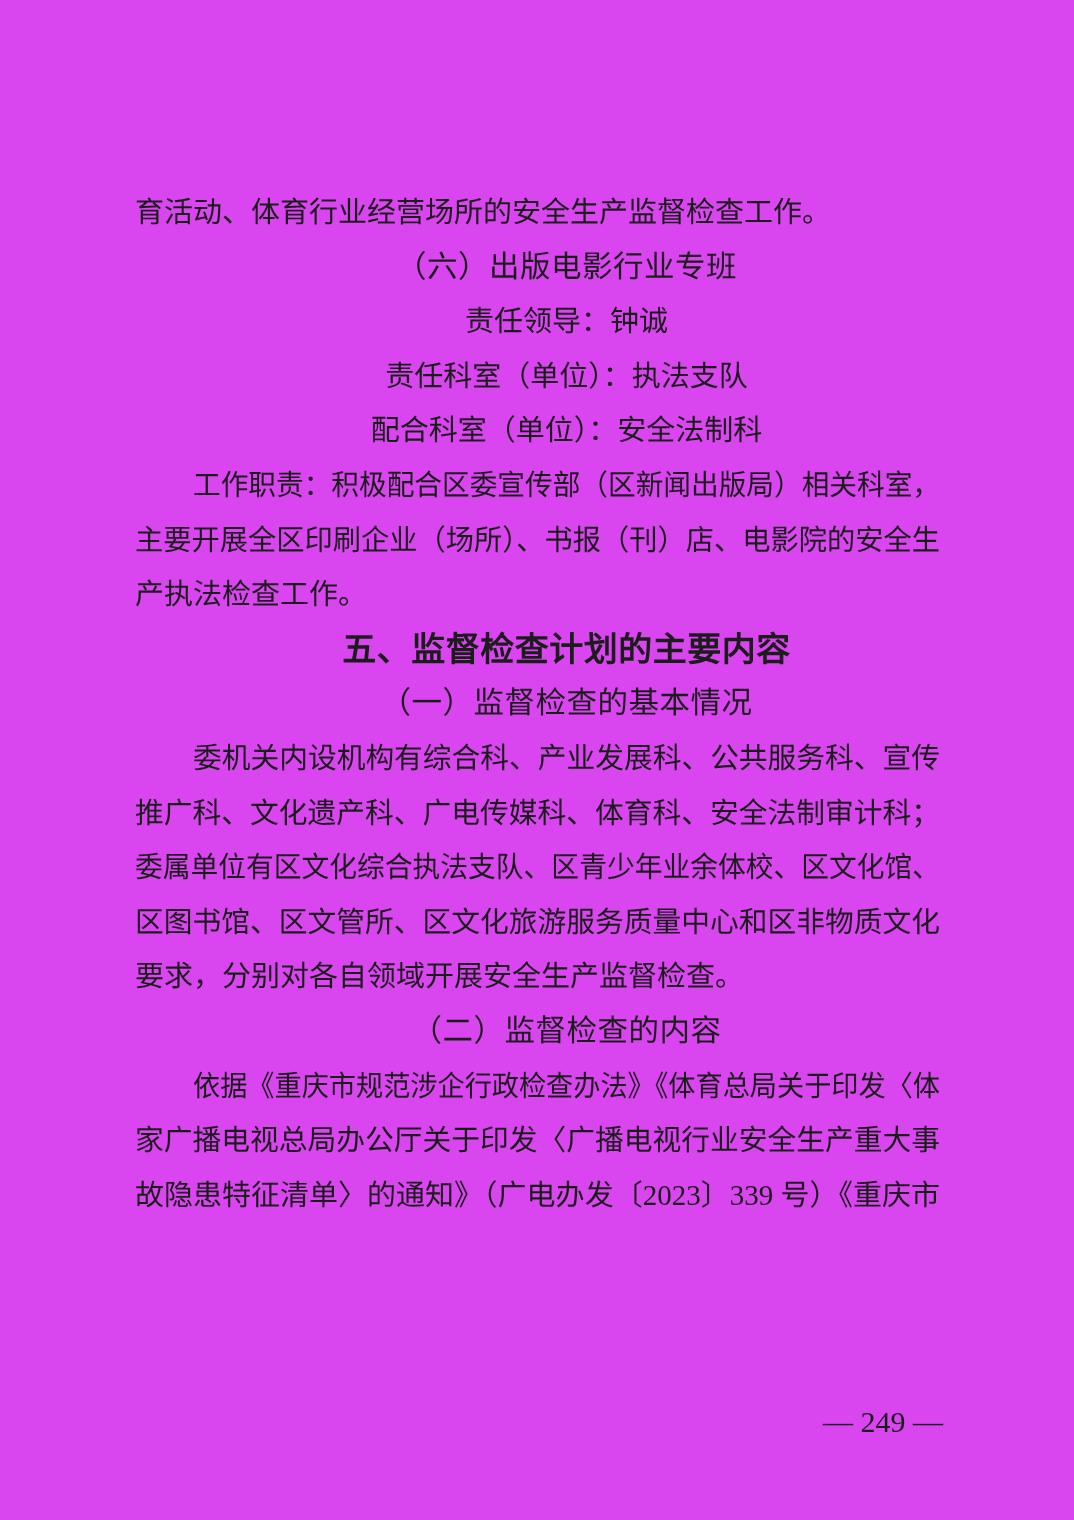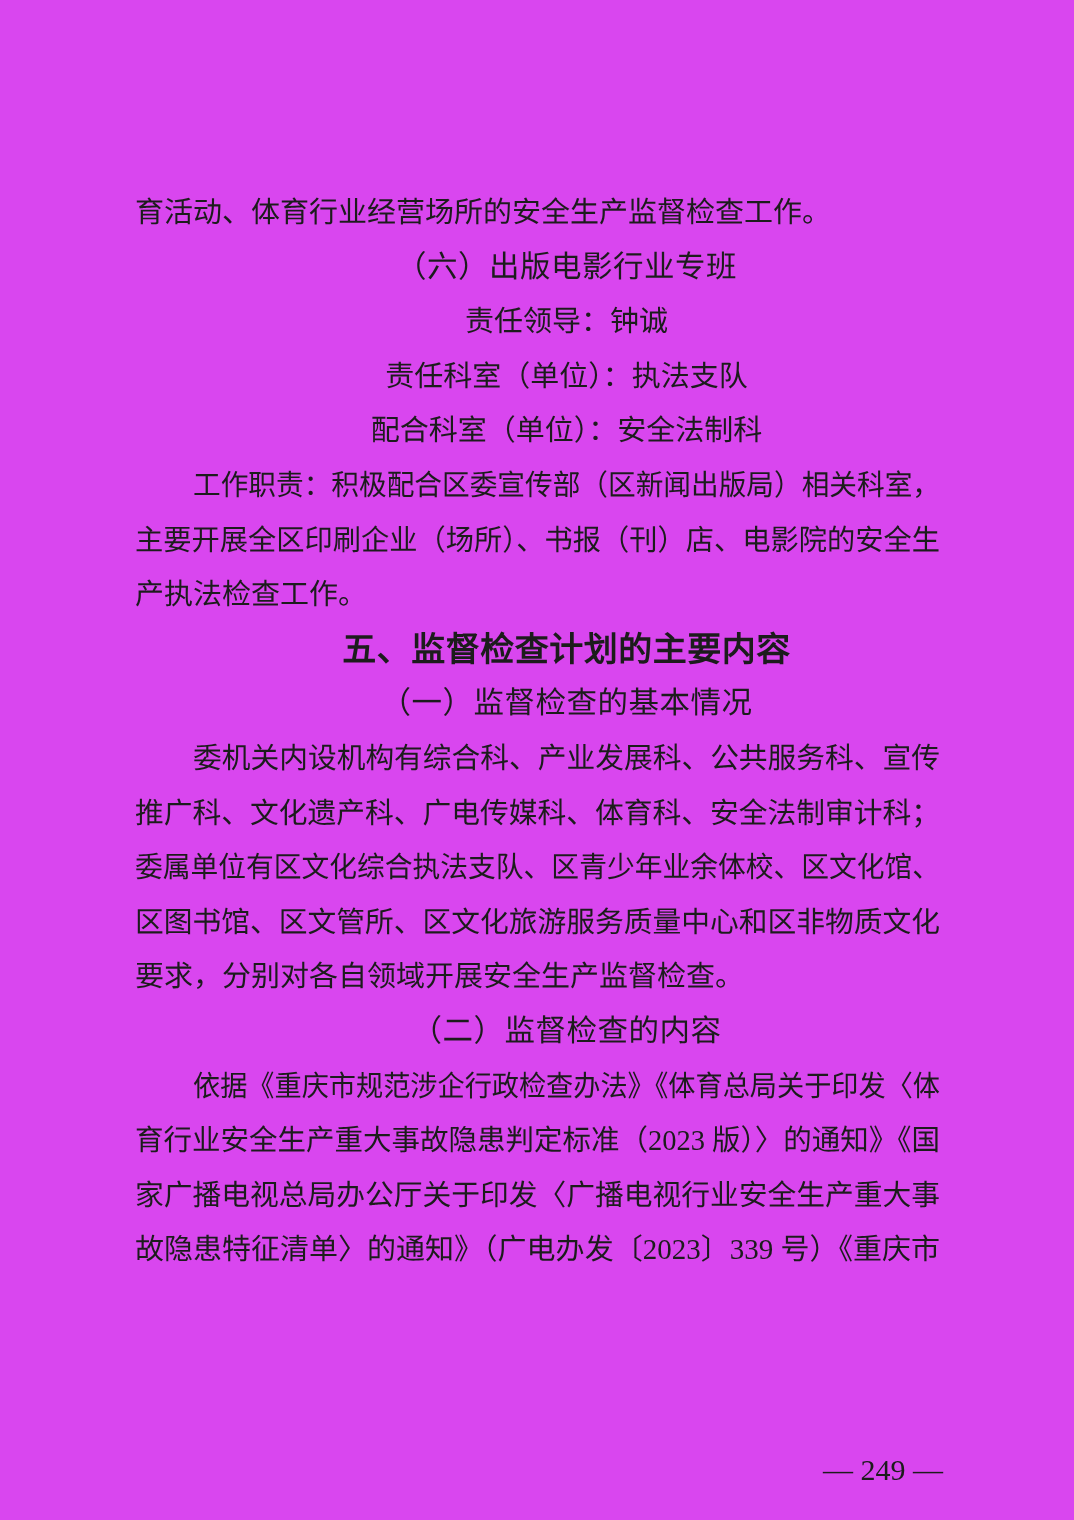--- a/index.html
+++ b/index.html
@@ -47,21 +47,20 @@
   }
   .page-number {
     position: absolute;
     top: 1402px;
     right: 131px;
     height: 40px;
     line-height: 40px;
     font-size: 30px;
     text-align: right;
     color: #1c1c1c;
-    margin-top: 48px;
   }
 </style>
 </head>
 <body>
 
 <div class="page">
   <div class="doc" id="doc">
       <div class="line"><span class="txt">育活动、体育行业经营场所的安全生产监督检查工作。</span></div>
       <div class="line indent subheading"><span class="txt">（六）出版电影行业专班</span></div>
       <div class="line indent"><span class="txt">责任领导：钟诚</span></div>
@@ -72,18 +71,17 @@
       <div class="line"><span class="txt">产执法检查工作。</span></div>
       <div class="line indent heading"><span class="txt">五、监督检查计划的主要内容</span></div>
       <div class="line indent subheading"><span class="txt">（一）监督检查的基本情况</span></div>
       <div class="line indent"><span class="txt" style="transform: scaleX(0.990696);">委机关内设机构有综合科、产业发展科、公共服务科、宣传</span></div>
       <div class="line"><span class="txt" style="transform: scaleX(0.99136);">推广科、文化遗产科、广电传媒科、体育科、安全法制审计科；</span></div>
       <div class="line"><span class="txt" style="transform: scaleX(0.957176);">委属单位有区文化综合执法支队、区青少年业余体校、区文化馆、</span></div>
       <div class="line"><span class="txt" style="transform: scaleX(0.99136);">区图书馆、区文管所、区文化旅游服务质量中心和区非物质文化</span></div>
       <div class="line"><span class="txt">要求，分别对各自领域开展安全生产监督检查。</span></div>
       <div class="line indent subheading"><span class="txt">（二）监督检查的内容</span></div>
       <div class="line indent"><span class="txt" style="transform: scaleX(0.936659);">依据《重庆市规范涉企行政检查办法》《体育总局关于印发〈体</span></div>
-      <div class="line"><span class="txt" style="transform: scaleX(0.982587);">育行业安全生产重大事故隐患判定标准（2023 版）〉的通知》《国</span></div>
       <div class="line"><span class="txt" style="transform: scaleX(0.99136);">家广播电视总局办公厅关于印发〈广播电视行业安全生产重大事</span></div>
       <div class="line"><span class="txt" style="transform: scaleX(1.00029);">故隐患特征清单〉的通知》（广电办发〔2023〕339 号）《重庆市</span></div>
     </div>
   <div class="page-number">— 249 —</div>
 </div>
 
 </body></html>

